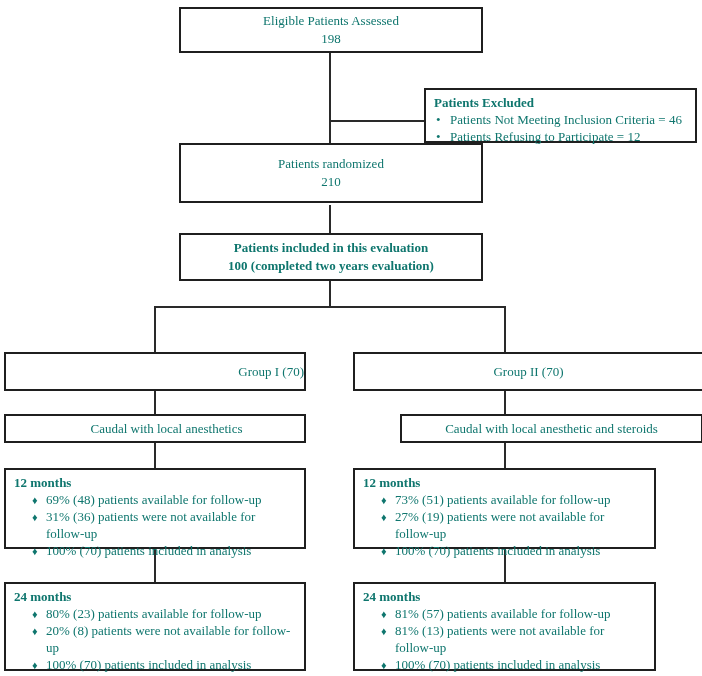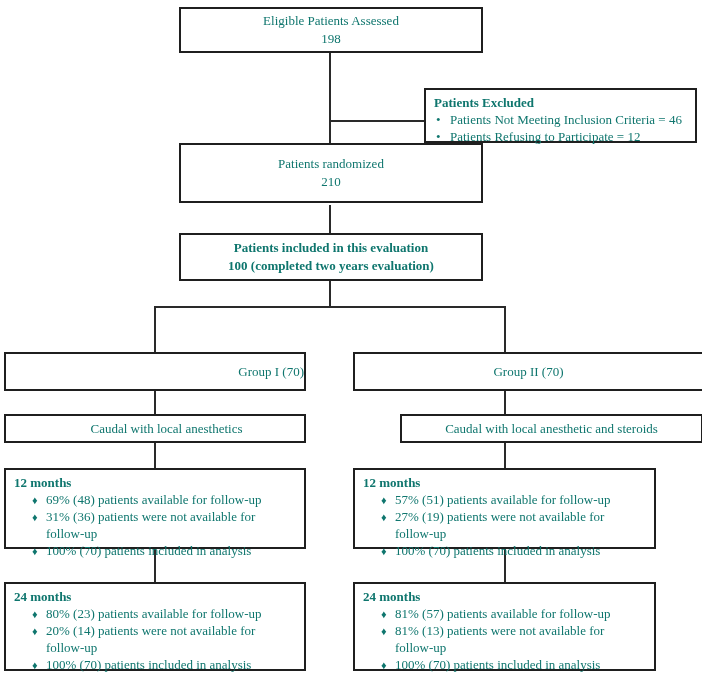--- a/index.html
+++ b/index.html
@@ -107,41 +107,41 @@
     </div>
     <div class="bullet-row diamond">
       <span class="bullet-glyph">♦</span>
       <span class="bullet-text">100% (70) patients included in analysis</span>
     </div>
   </div>
   <div class="box detail-box" style="left:353px;top:468px;width:303px;height:81px;">
     <div class="detail-title">12 months</div>
     <div class="bullet-row diamond">
       <span class="bullet-glyph">♦</span>
-      <span class="bullet-text">57% (51) patients available for follow-up</span>
+      <span class="bullet-text">73% (51) patients available for follow-up</span>
     </div>
     <div class="bullet-row diamond">
       <span class="bullet-glyph">♦</span>
       <span class="bullet-text">27% (19) patients were not available for follow-up</span>
     </div>
     <div class="bullet-row diamond">
       <span class="bullet-glyph">♦</span>
       <span class="bullet-text">100% (70) patients included in analysis</span>
     </div>
   </div>
 
   <div class="box detail-box" style="left:4px;top:582px;width:302px;height:89px;">
     <div class="detail-title">24 months</div>
     <div class="bullet-row diamond">
       <span class="bullet-glyph">♦</span>
       <span class="bullet-text">80% (23) patients available for follow-up</span>
     </div>
     <div class="bullet-row diamond">
       <span class="bullet-glyph">♦</span>
-      <span class="bullet-text">20% (14) patients were not available for follow-up</span>
+      <span class="bullet-text">20% (8) patients were not available for follow-up</span>
     </div>
     <div class="bullet-row diamond">
       <span class="bullet-glyph">♦</span>
       <span class="bullet-text">100% (70) patients included in analysis</span>
     </div>
   </div>
   <div class="box detail-box" style="left:353px;top:582px;width:303px;height:89px;">
     <div class="detail-title">24 months</div>
     <div class="bullet-row diamond">
       <span class="bullet-glyph">♦</span>

